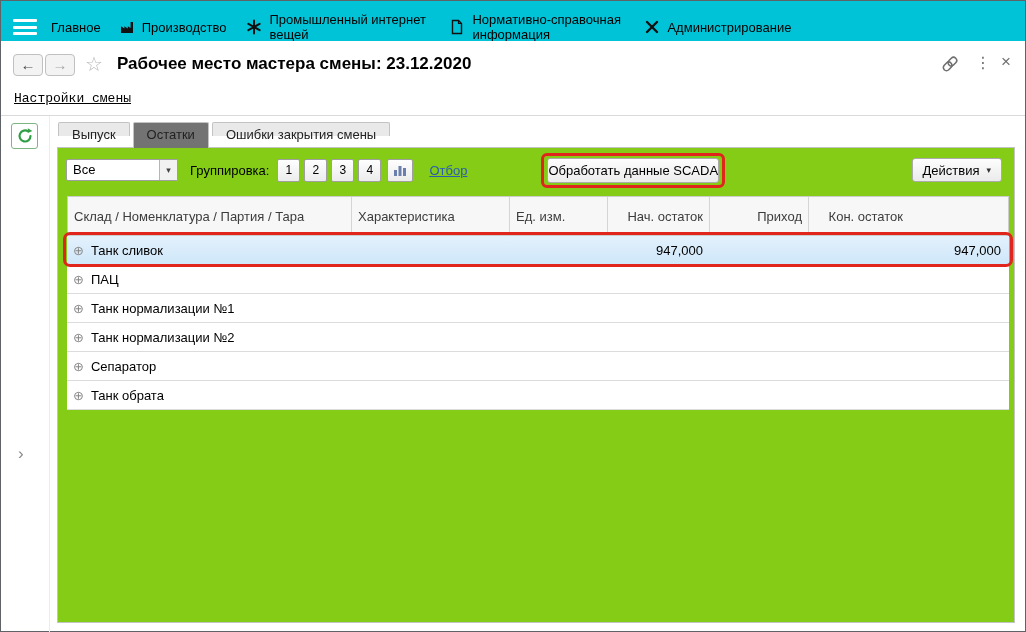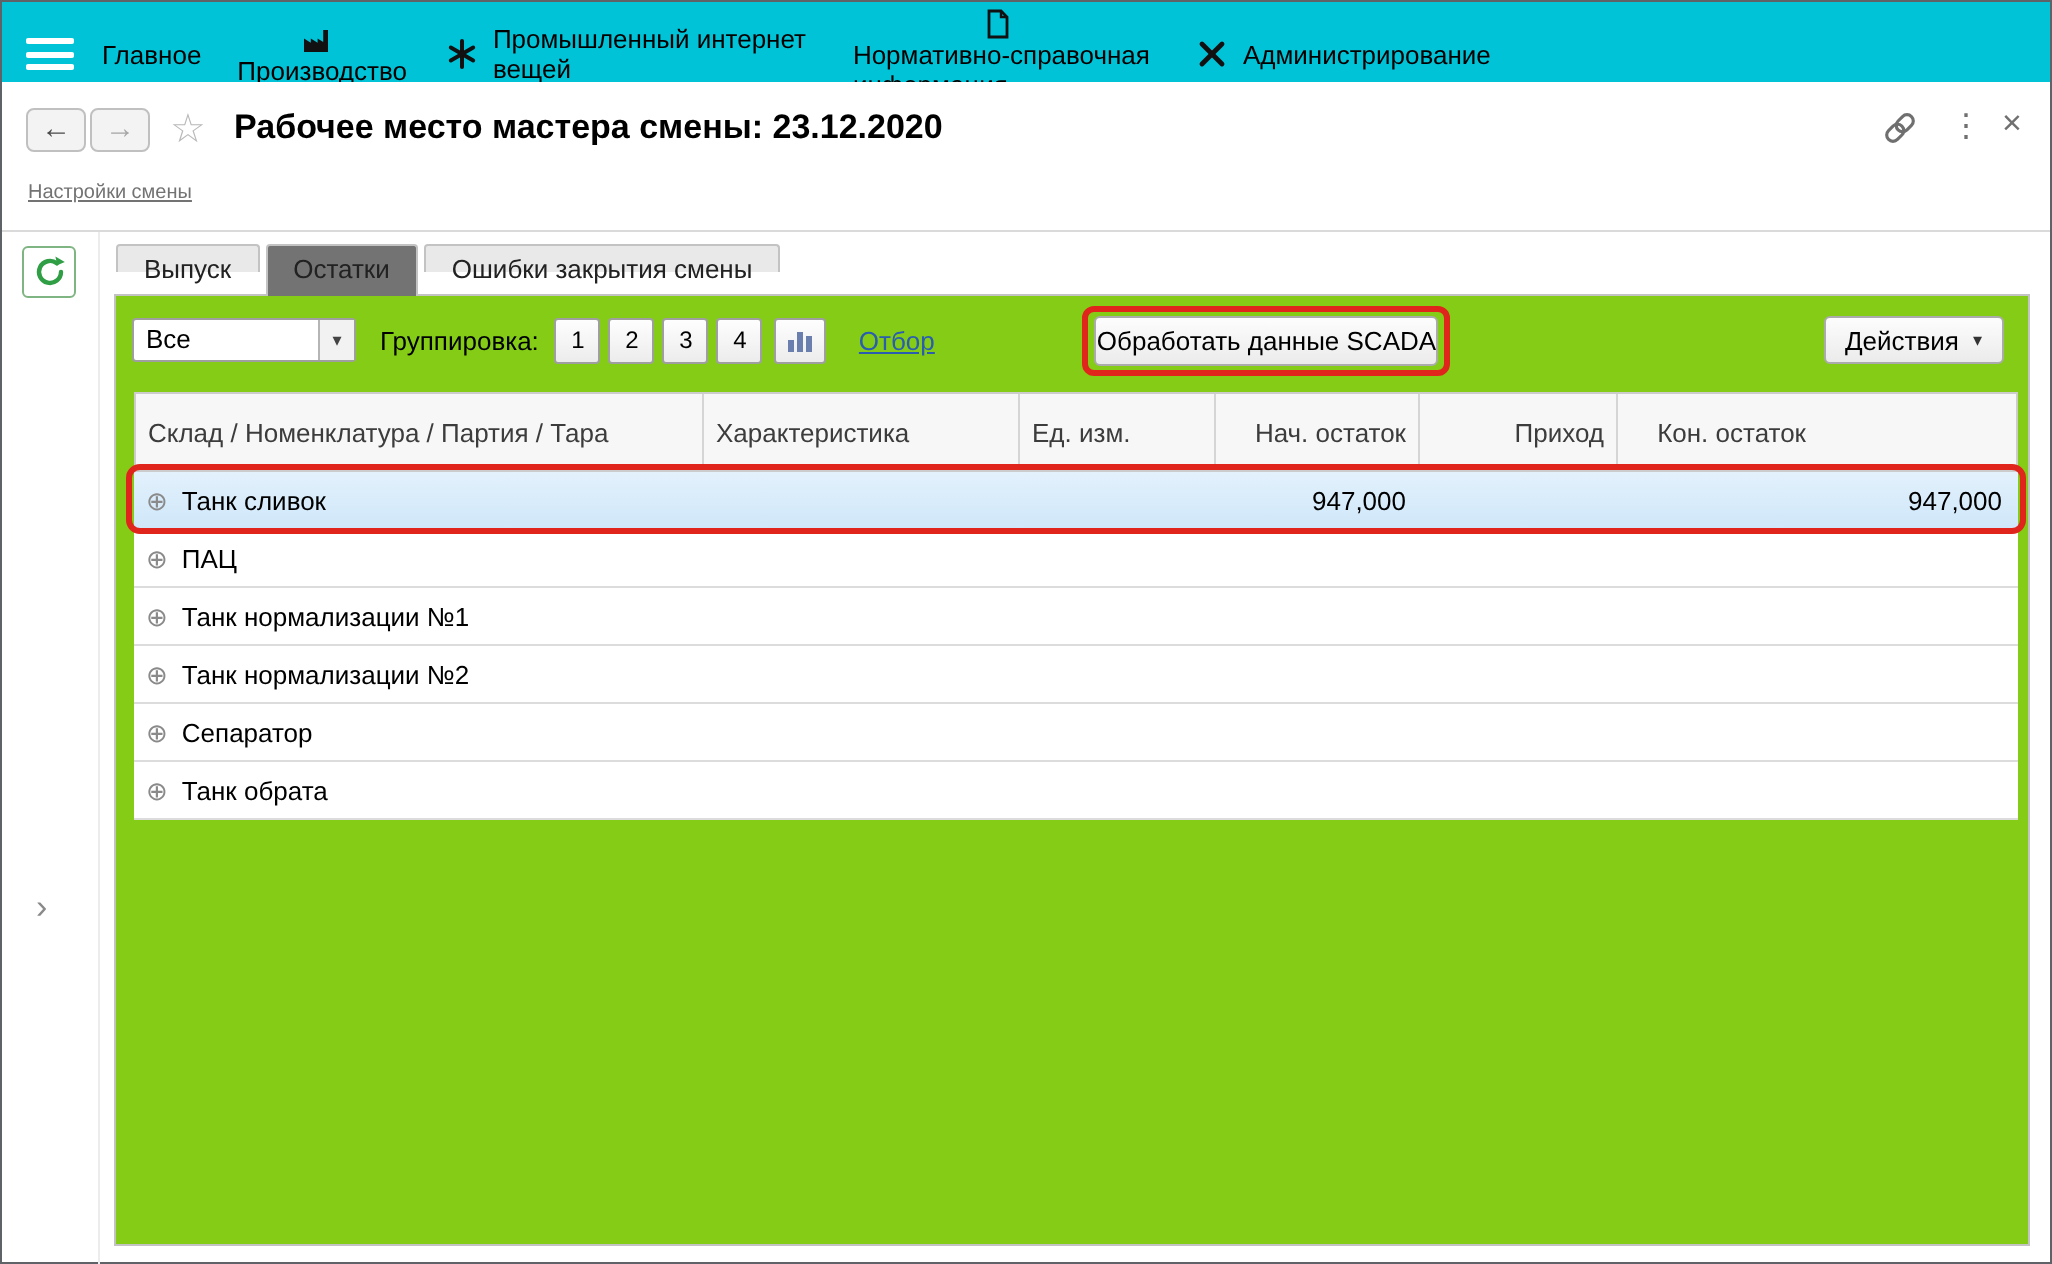--- a/index.html
+++ b/index.html
@@ -20,41 +20,41 @@
     background:#00c3d7; display:flex; align-items:center;
     color:#000;
   }
   .hamburger { width:24px; height:16px; margin-left:12px; display:flex; flex-direction:column; justify-content:space-between; cursor:pointer; }
   .hamburger span { display:block; height:3px; background:#fff; border-radius:1px; }
   .menu-item { display:flex; align-items:center; font-size:13px; cursor:pointer; }
   .menu-item .mi-icon { margin-right:7px; display:inline-flex; }
   .menu-label { line-height:15px; }
   .w170 { width:162px; }
   .w160 { width:152px; }
-  .ml14 { margin-left:14px; } .ml18 { margin-left:18px;flex-direction:column; } .ml20 { margin-left:20px; }
+  .ml14 { margin-left:14px; } .ml18 { margin-left:18px; } .ml20 { margin-left:20px; }
 
   
   .titlebar { position:absolute; left:0; top:40px; width:100%; height:46px; background:#fff; }
   .nav-btn {
     position:absolute; top:13px; width:30px; height:22px;
     border:1px solid #c0c0c0; border-radius:4px; background:#f3f3f3;
     font-size:15px; text-align:center; line-height:20px; cursor:pointer;
   }
   .nav-back { left:12px; color:#4a4a4a; }
   .nav-fwd { left:44px; color:#a6a6a6; }
   .fav-star { position:absolute; left:84px; top:11px; font-size:20px; color:#b9b9b9; cursor:pointer; }
   .page-title { position:absolute; left:116px; top:13px; font-size:17px; font-weight:bold; color:#000; }
   .tb-icon { position:absolute; top:14px; cursor:pointer; color:#707070; }
   .tb-link { left:940px; }
   .tb-kebab { left:974px; font-size:16px; top:12px; }
   .tb-close { left:1000px; font-size:17px; top:11px; }
 
   .settings-link {
-    position:absolute; left:13px; top:90px; font-size:10px;
-    color:#737373; text-decoration:underline; cursor:pointer;
+    position:absolute; left:13px; top:90px; font-size:13px;
+    color:#000000; text-decoration:underline; cursor:pointer;font-family:Liberation Mono, monospace;
   }
   .hsep { position:absolute; left:0; top:114px; width:100%; height:1px; background:#dadada; }
 
   
   .refresh-btn {
     position:absolute; left:10px; top:122px; width:27px; height:26px;
     border:1px solid #7fb582; border-radius:3px; background:#fff;
     display:flex; align-items:center; justify-content:center; cursor:pointer;
   }
   .rail-line { position:absolute; left:48px; top:115px; width:1px; height:517px; background:#ececec; }

